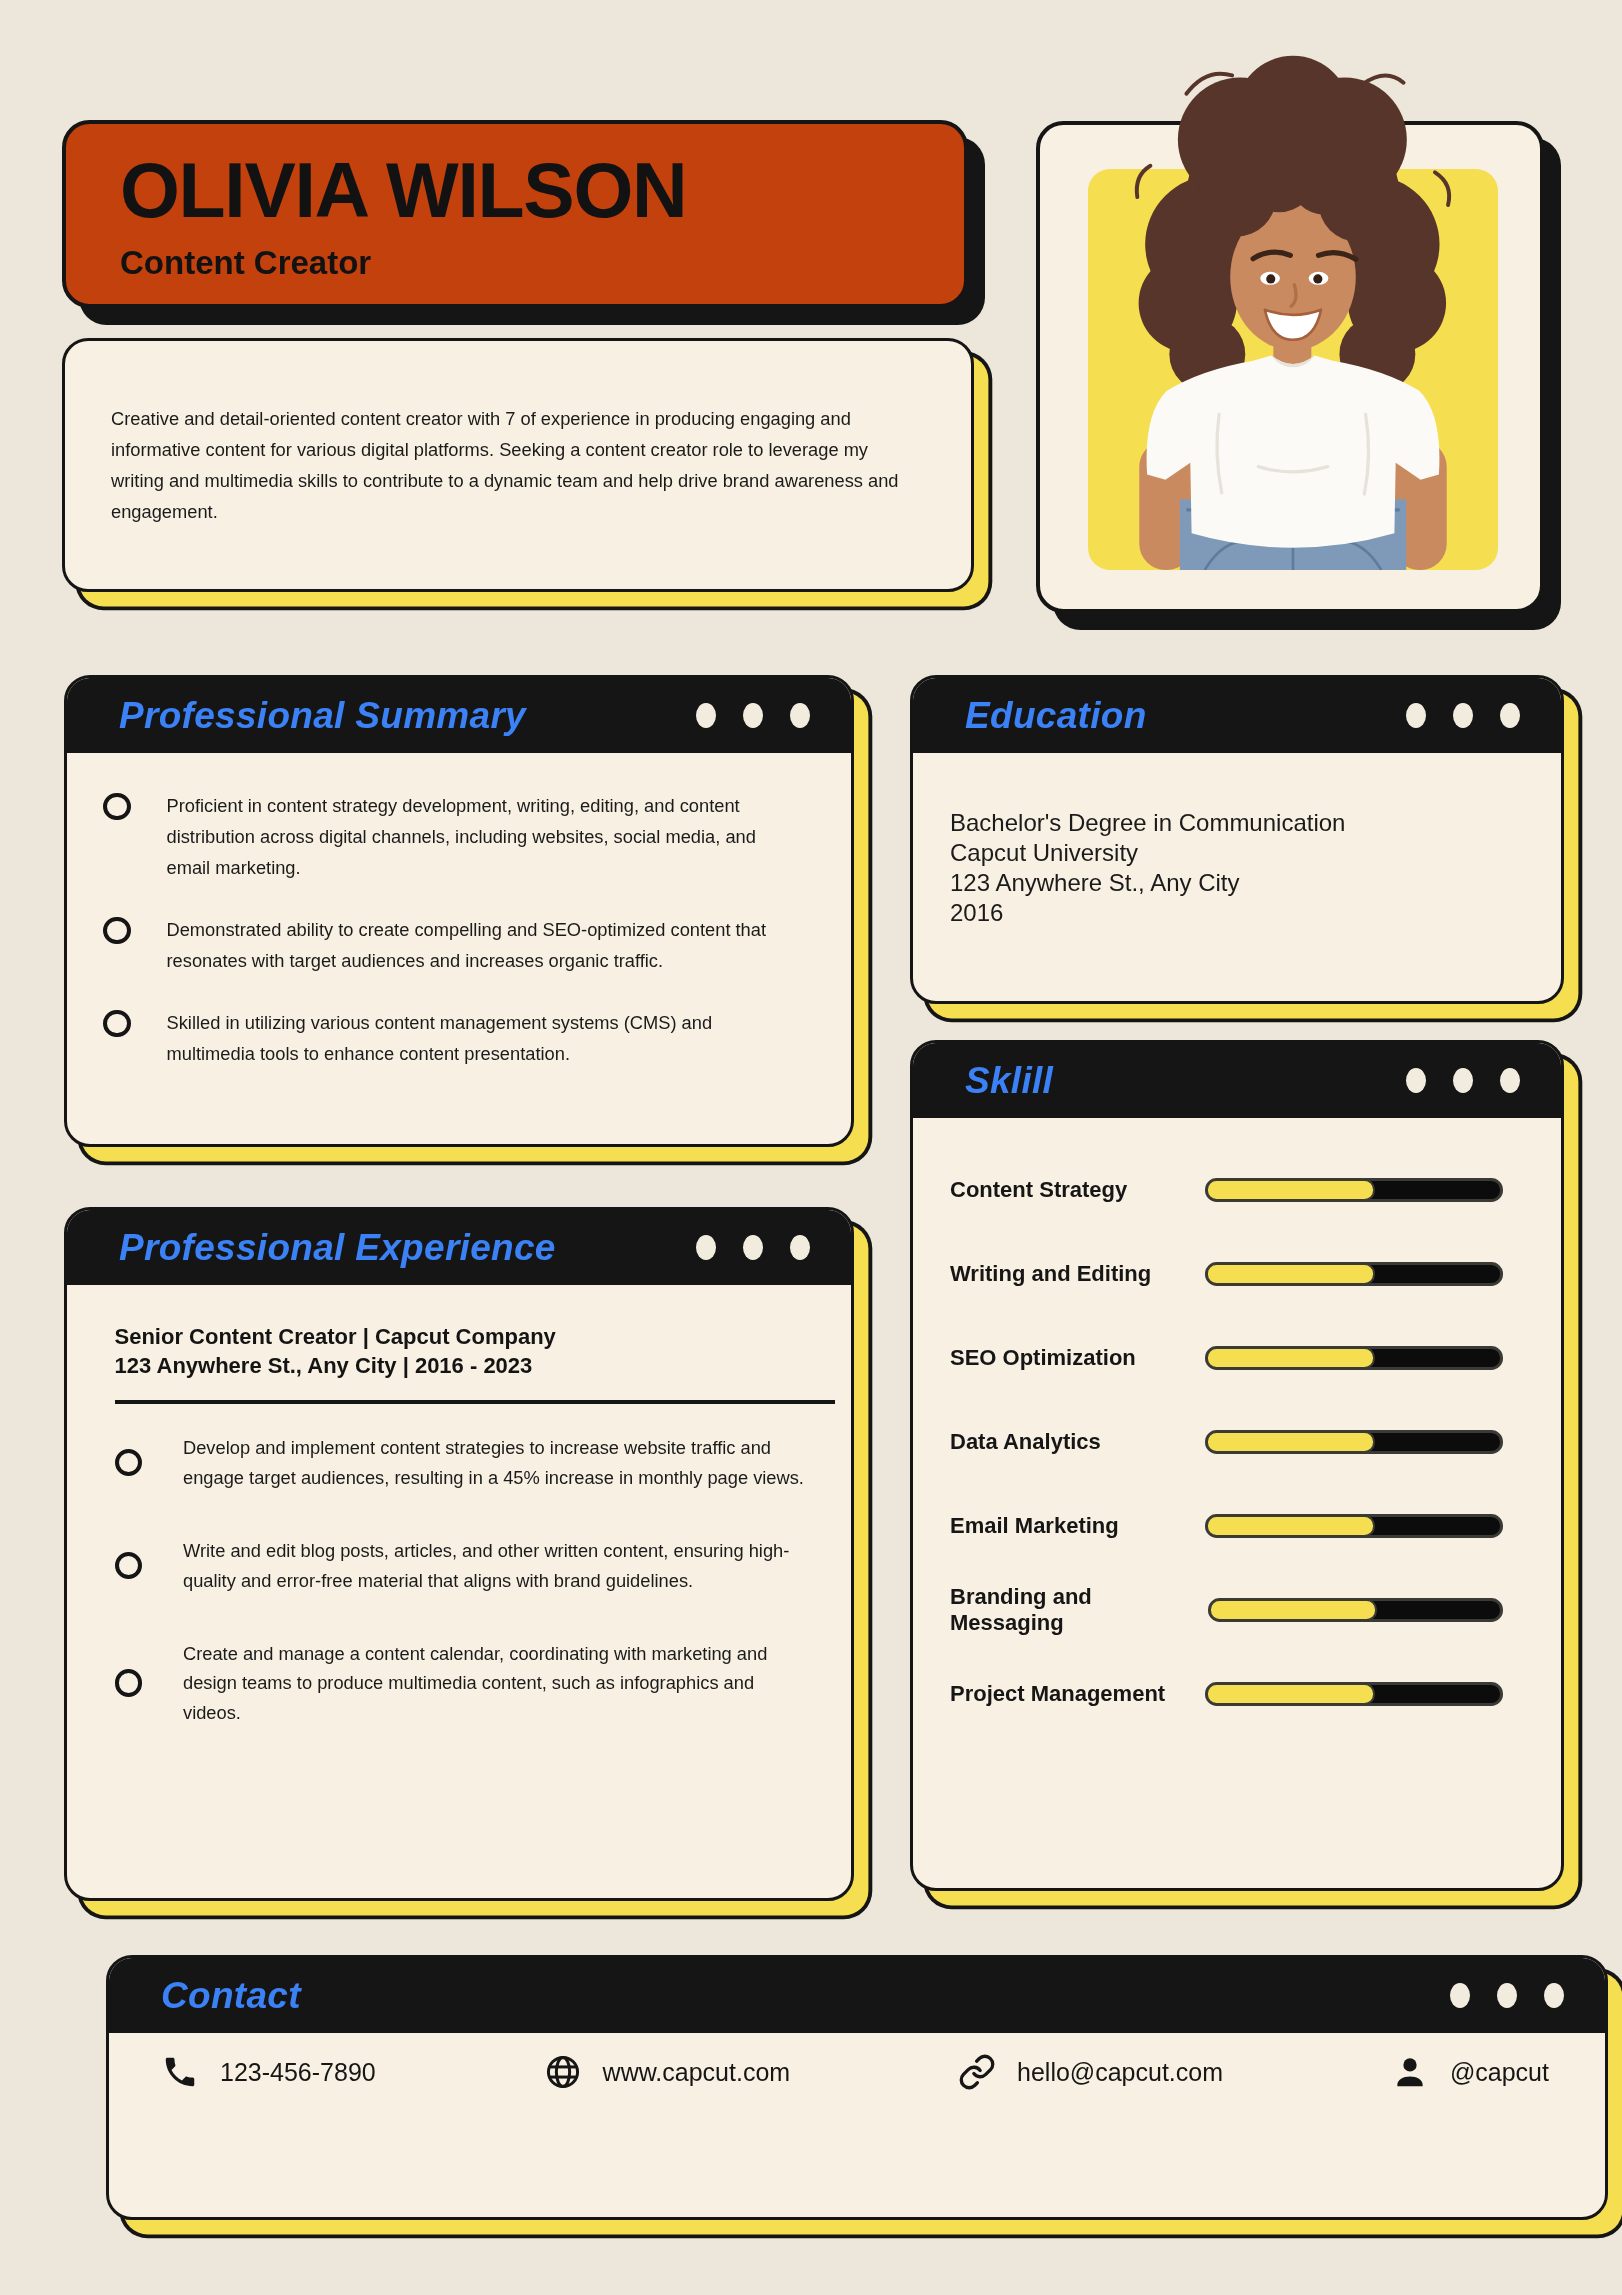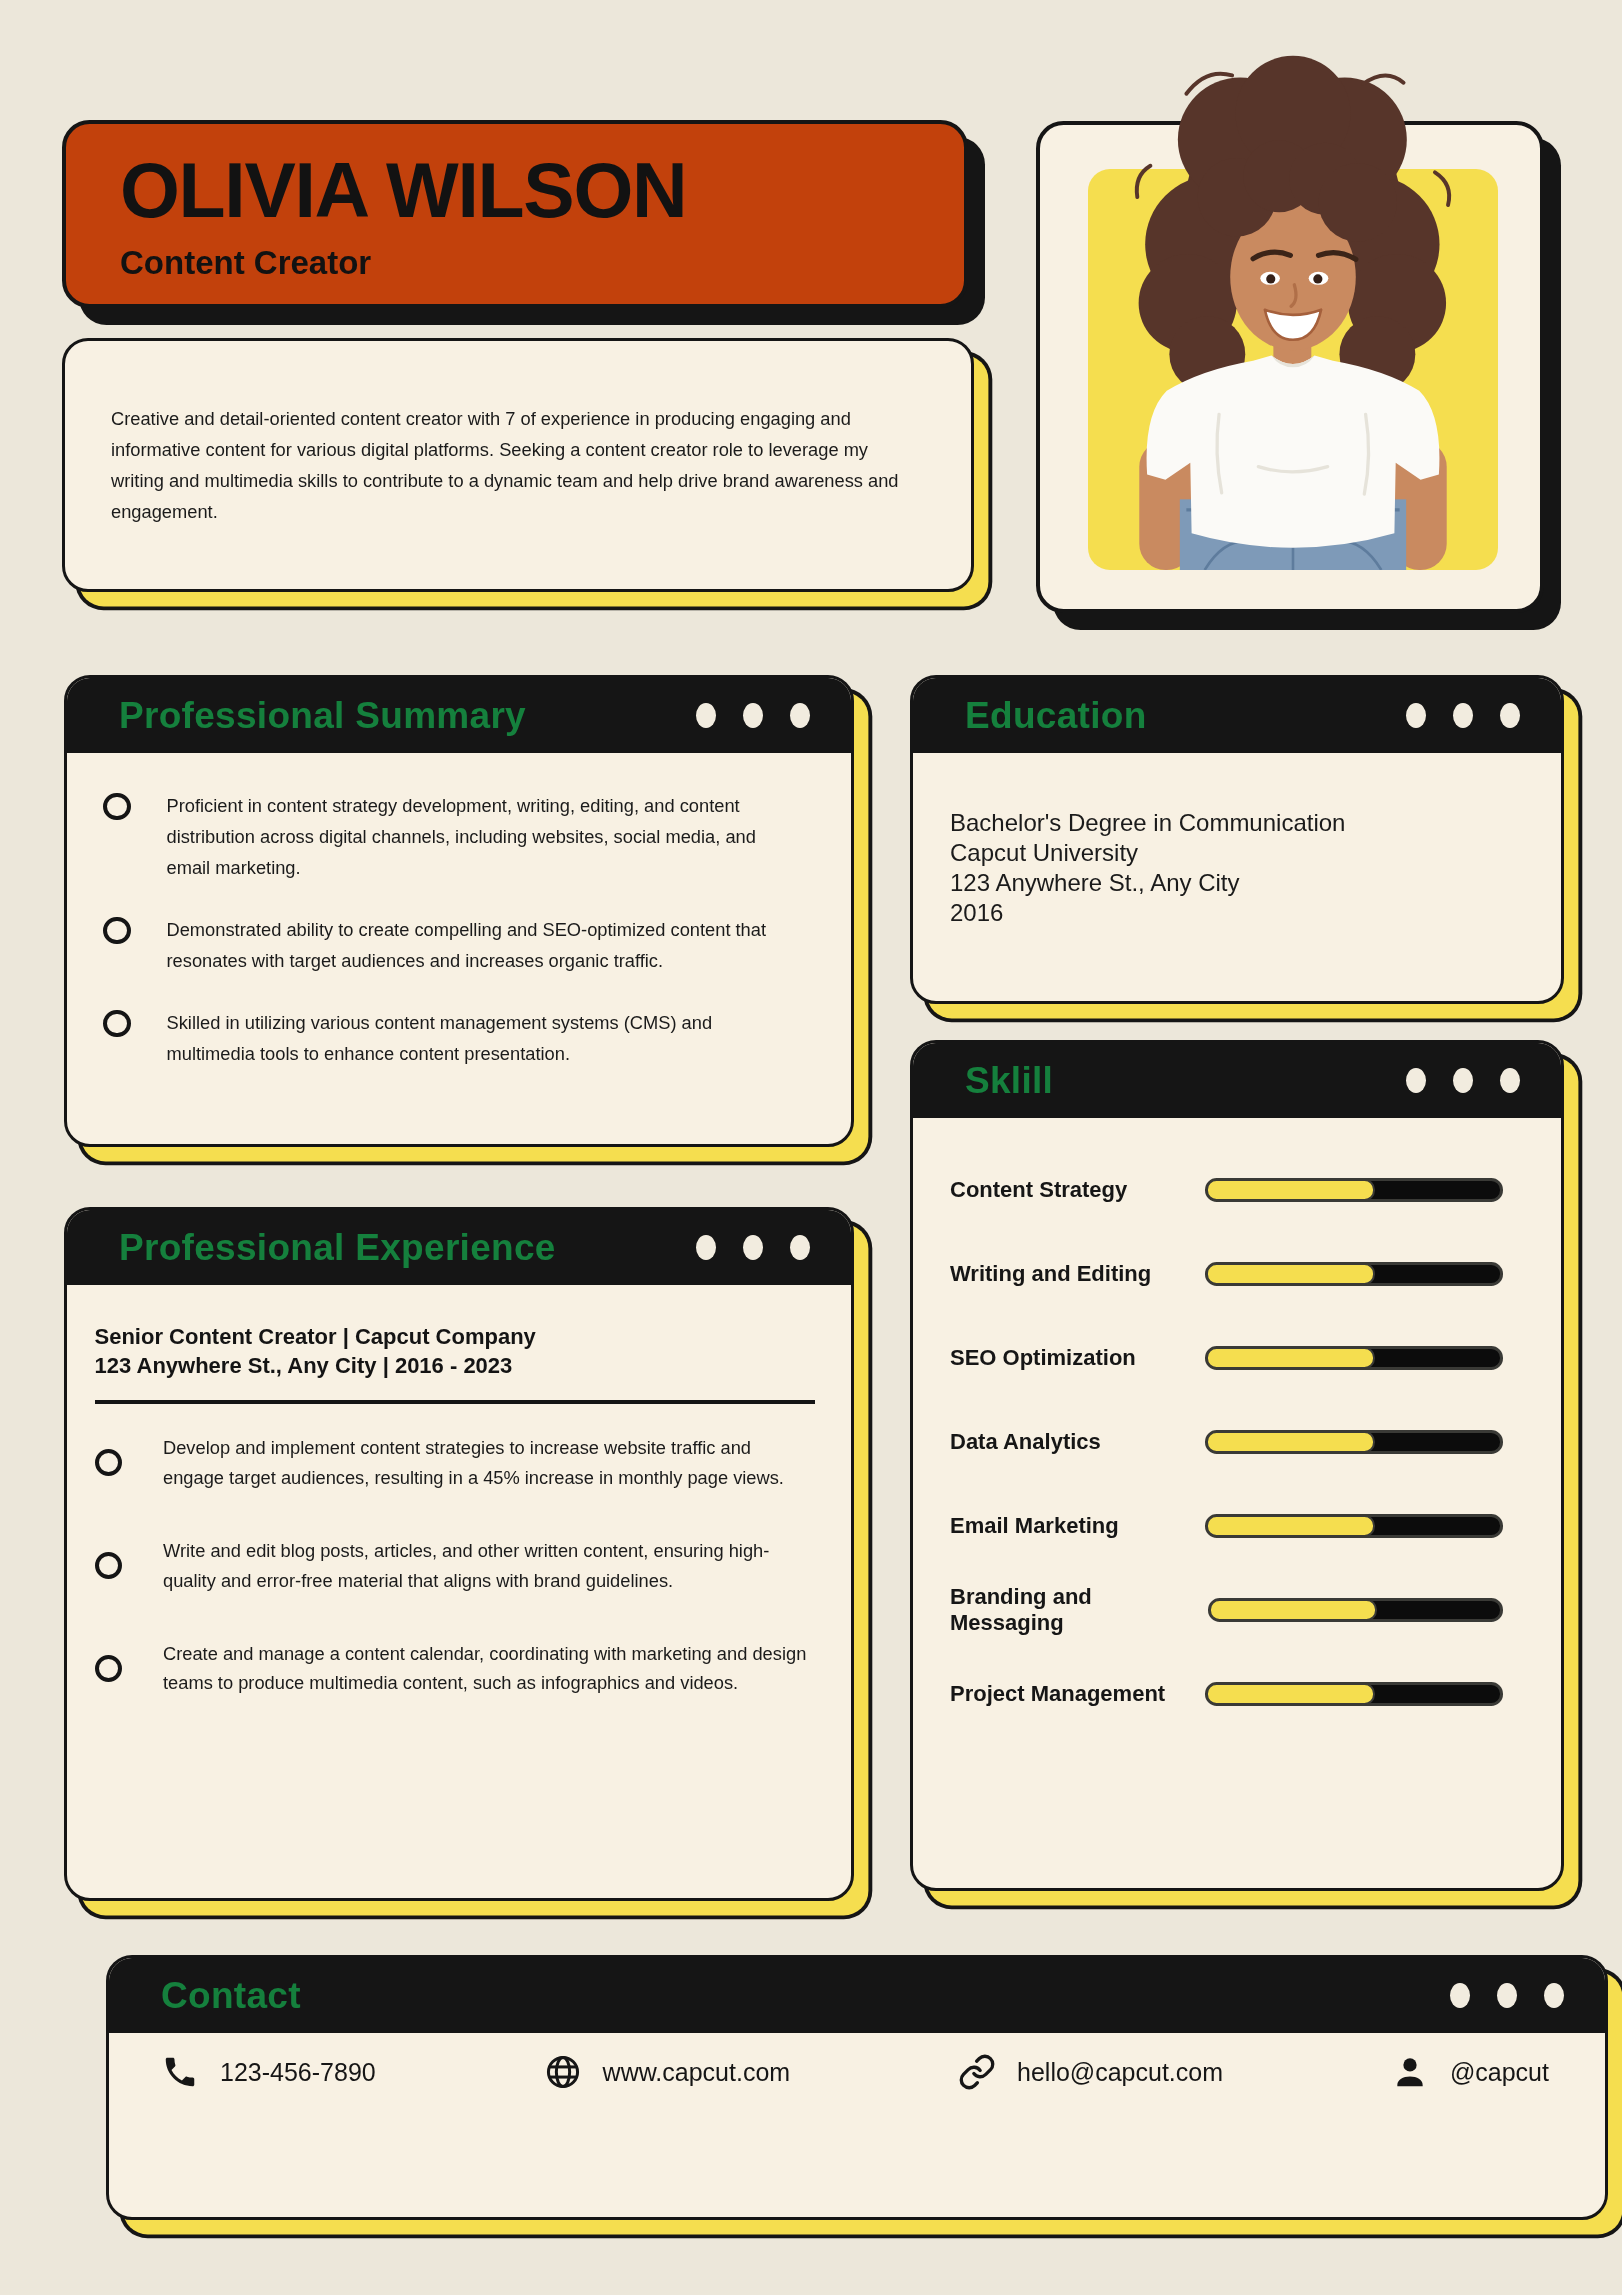--- a/index.html
+++ b/index.html
@@ -59,21 +59,21 @@
     box-shadow:15.7px 15.7px 0 -1.3px #F5DE4F, 15.7px 15.7px 0 2.6px #151515;
     overflow:hidden;
   }
   .win-header {
     background:#151515;
     height:75px;
     display:flex; align-items:center;
     padding:0 41px 0 52px;
     border-radius:21px 21px 0 0;
   }
-  .win-title { color:#15803d; font-size:37px; font-weight:600; letter-spacing:0.3px; }
+  .win-title { color:#3b82f6; font-size:37px; font-weight:600; letter-spacing:0.3px;font-style:italic; }
   .win-dots { margin-left:auto; display:flex; gap:27.5px; align-items:center; }
   .dot { width:19.6px; height:25px; border-radius:50%; background:#F2ECDF; }
 
   
   .bullet-row { display:flex; }
   .bullet-circle {
     flex:0 0 auto;
     width:27.5px; height:27.5px;
     border:4.6px solid #151515; border-radius:50%;
     background:transparent;
@@ -106,21 +106,21 @@
   }
   .skill-fill {
     position:absolute; left:-2px; top:-2px; bottom:-2px;
     background:#F5DE4F;
     border:2.6px solid #3A3A36;
     border-radius:10.5px;
   }
 
   
   .experience-card { left:64px; top:1207px; width:790px; height:694px; }
-  .experience-body { padding:37px 39px 0 27.5px; }
+  .experience-body { padding:37px 39px 0 27.5px;margin-left:20px; }
   .exp-role { font-size:22px; font-weight:700; line-height:29.4px; color:#141414; }
   .exp-divider { height:3.9px; background:#151515; margin-top:19.6px; width:720px; }
   .exp-bullets { margin-top:29px; display:flex; flex-direction:column; gap:44px; }
   .exp-bullets .bullet-row { align-items:center; }
   .exp-bullets .bullet-circle { margin-right:41px; }
   .exp-bullets .bullet-text { max-width:654px; line-height:29.4px; }
 
   
   .contact-card { left:62px; top:1955px; width:1502px; height:265px;margin-left:44px; }
   .contact-body {

